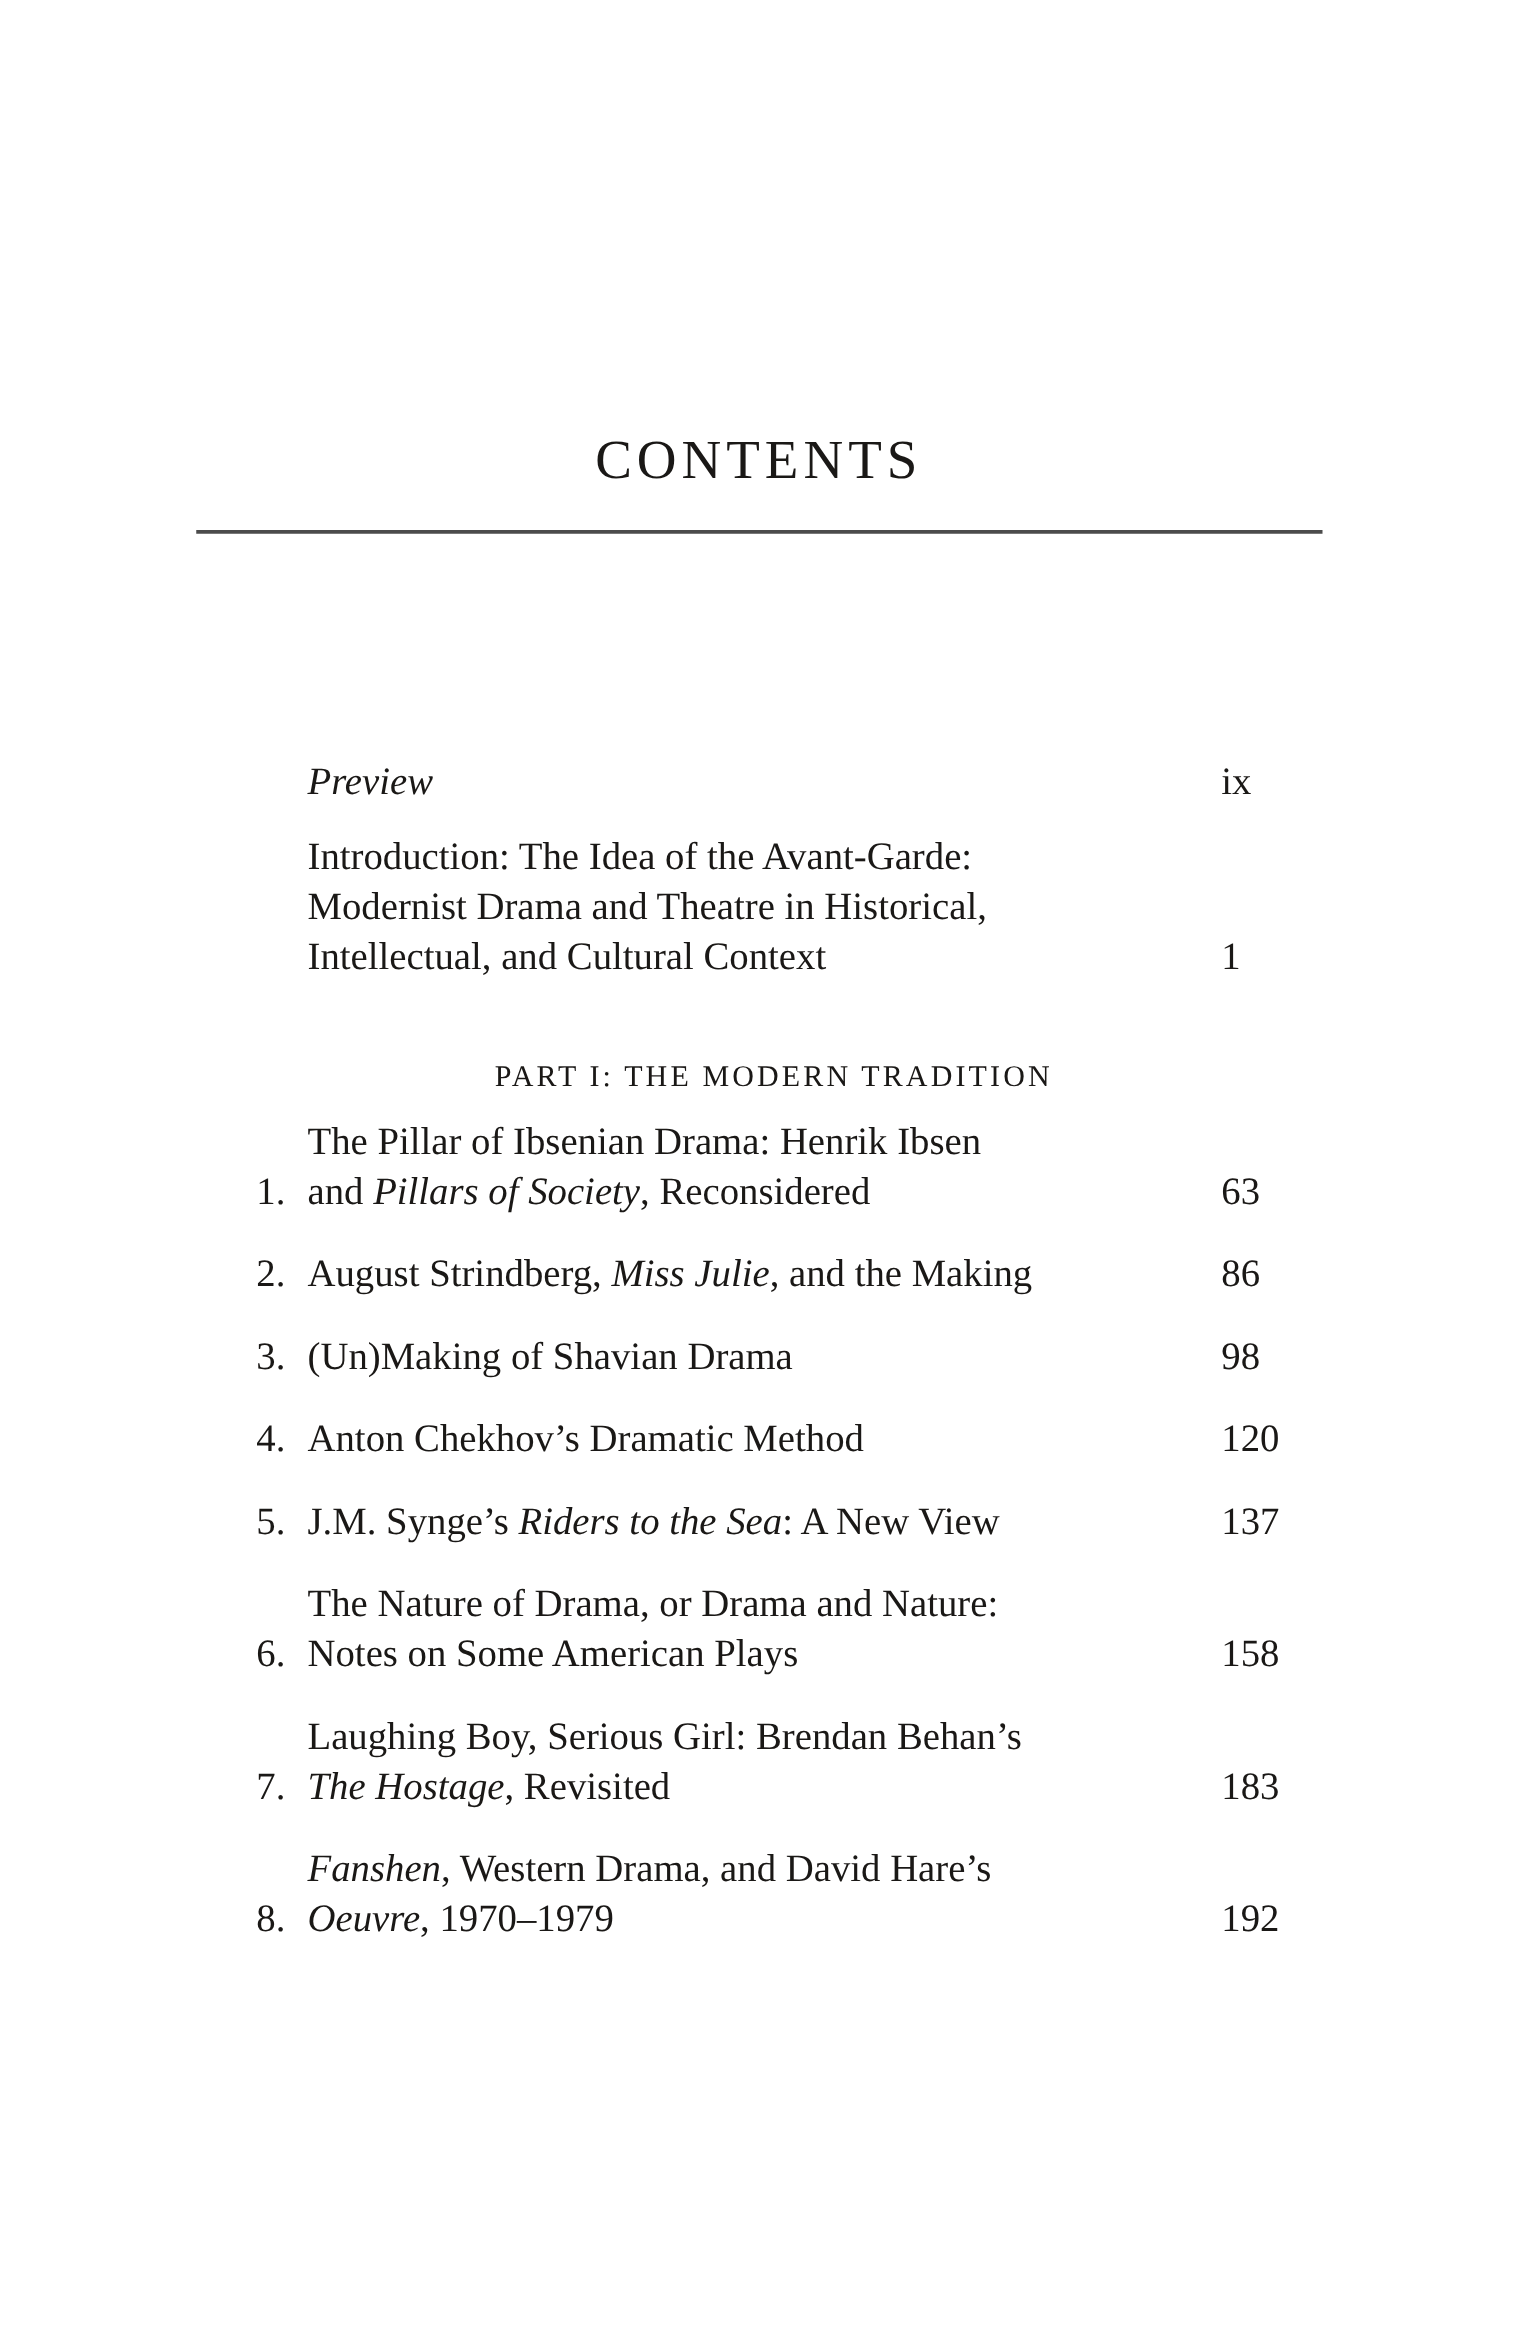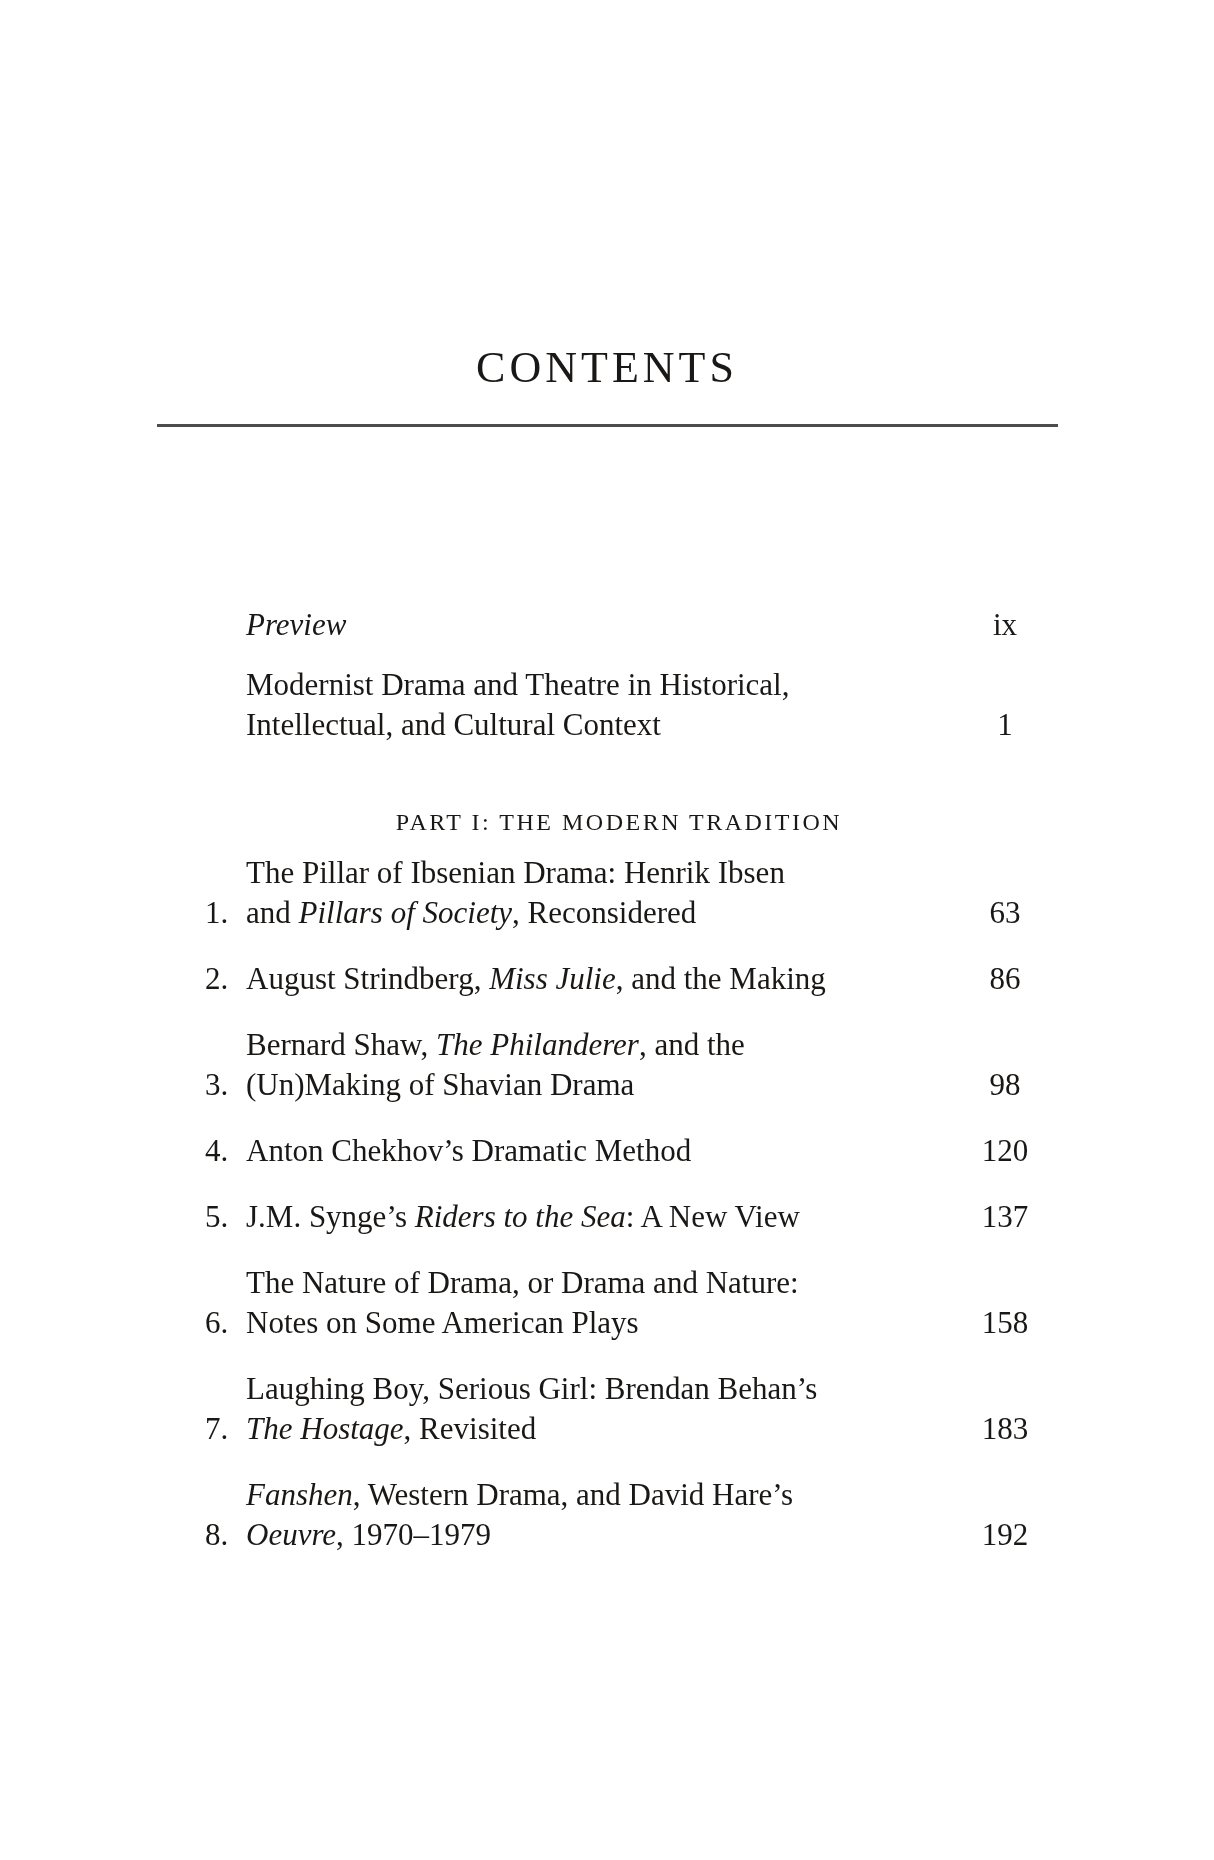--- a/index.html
+++ b/index.html
@@ -51,21 +51,21 @@
   #chapters .row { margin-bottom: 26px; }
   .num {
     flex: none;
     width: 41px;
   }
   .block { flex: 1 1 auto; }
   .pageno {
     flex: none;
     margin-left: 10px;
     min-width: 56px;
-    text-align: center;
+    text-align: left;
   }
   .it { font-style: italic; }
   .part-heading {
     margin: 62px 0 16px 0;
     text-align: center;
     font-size: 24px;
     line-height: 30px;
     letter-spacing: 2.5px;
   }
 </style>
@@ -81,20 +81,21 @@
     <div class="num"></div>
     <div class="block">
             <div class="line"><span class="it">Preview</span></div>
           </div>
     <div class="pageno">ix</div>
   </div>
 
   <div class="row">
     <div class="num"></div>
     <div class="block">
+            <div class="line"><span>Introduction: The Idea of the Avant-Garde:</span></div>
             <div class="line"><span>Modernist Drama and Theatre in Historical,</span></div>
             <div class="line"><span>Intellectual, and Cultural Context</span></div>
           </div>
     <div class="pageno">1</div>
   </div>
 </div>
     <div class="part-heading">PART I: THE MODERN TRADITION</div>
     <div id="chapters">
   <div class="row">
     <div class="num">1.</div>
@@ -109,21 +110,20 @@
     <div class="num">2.</div>
     <div class="block">
             <div class="line"><span>August Strindberg, </span><span class="it">Miss Julie</span><span>, and the Making</span></div>
           </div>
     <div class="pageno">86</div>
   </div>
 
   <div class="row">
     <div class="num">3.</div>
     <div class="block">
-            <div class="line"><span>Bernard Shaw, </span><span class="it">The Philanderer</span><span>, and the</span></div>
             <div class="line"><span>(Un)Making of Shavian Drama</span></div>
           </div>
     <div class="pageno">98</div>
   </div>
 
   <div class="row">
     <div class="num">4.</div>
     <div class="block">
             <div class="line"><span>Anton Chekhov’s Dramatic Method</span></div>
           </div>

